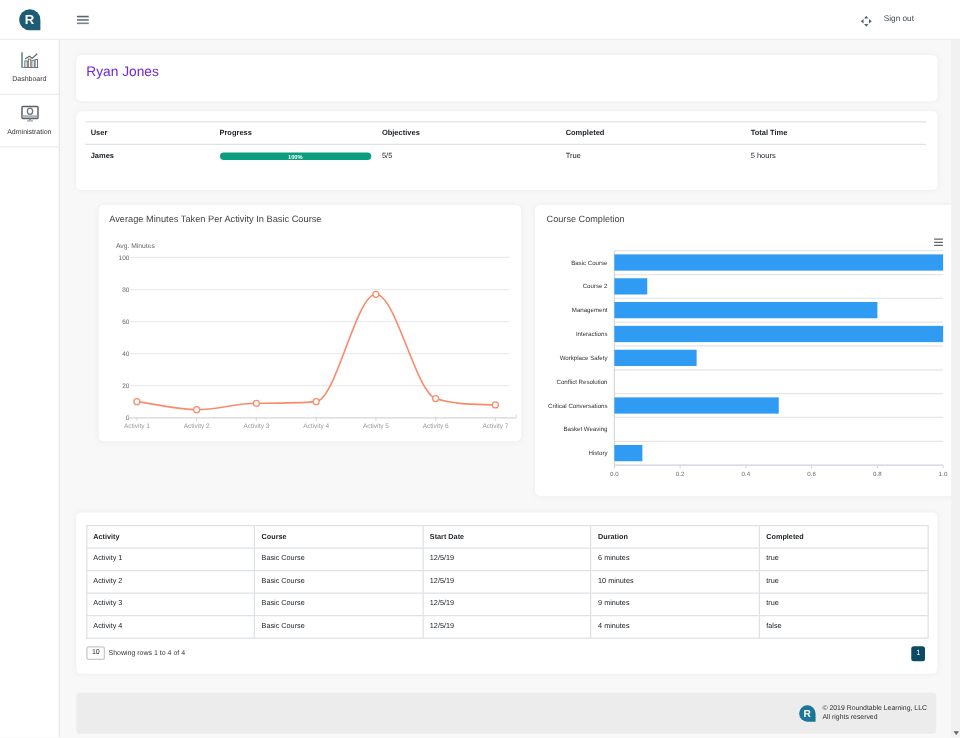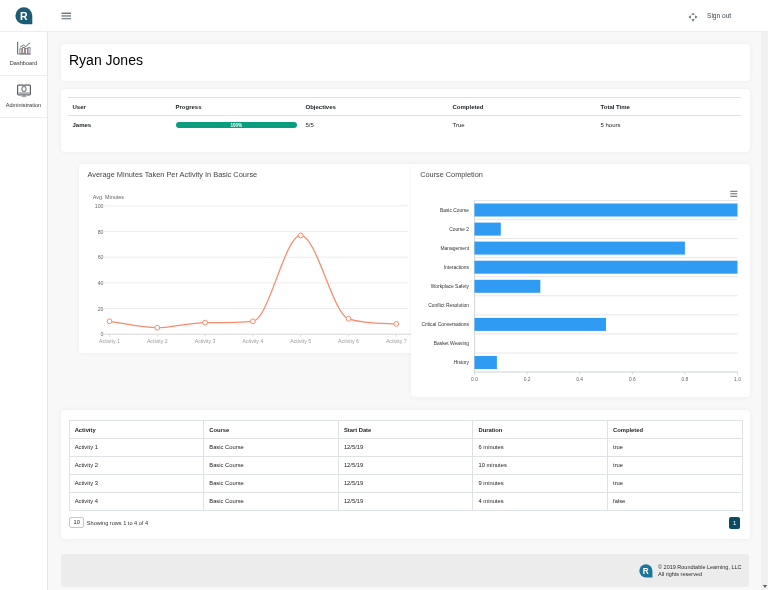--- a/index.html
+++ b/index.html
@@ -66,21 +66,21 @@
       <rect x="2.2" y="8.2" width="11.6" height="2" fill="#aab0b5"></rect>
       <ellipse cx="8" cy="5" rx="2.1" ry="2.5" fill="none" stroke="#72787d" stroke-width="1.1"></ellipse>
       <path d="M8 10.8 v1.4" stroke="#7a8085" stroke-width="1.4"></path>
       <path d="M5.6 12.6 h4.8" stroke="#9aa0a5" stroke-width="1"></path>
     </svg>
     <div class="sbtext" style="margin-top:0px;">Administration</div>
   </div>
 </div>
 
 <div class="card" style="left:61px; top:43.5px; width:689px; height:37px;">
-  <div style="position:absolute; left:8px; top:8px; font-size:14px; color:#000000;">Ryan Jones</div>
+  <div style="position:absolute; left:8px; top:8px; font-size:11px; color:#6d28d9;">Ryan Jones</div>
 </div>
 
 <div class="card" style="left:61px; top:88.5px; width:689px; height:63px;">
   <table style="position:absolute; left:7px; top:8.5px; width:673px;">
     <colgroup>
         <col style="width:103px">
         <col style="width:130px">
         <col style="width:147px">
         <col style="width:148px">
         <col style="width:145px">
@@ -152,21 +152,21 @@
         <text x="78.3" y="178.6">Activity 2</text>
         <text x="126.1" y="178.6">Activity 3</text>
         <text x="173.9" y="178.6">Activity 4</text>
         <text x="221.7" y="178.6">Activity 5</text>
         <text x="269.5" y="178.6">Activity 6</text>
         <text x="317.3" y="178.6">Activity 7</text>
   </g>
 </svg>
 </div>
 
-<div class="card" style="left:411px; top:163.5px; width:339px; height:233.5px;">
+<div class="card" style="left:428px; top:163.5px; width:339px; height:233.5px;">
 <svg width="339" height="233" viewBox="0 0 339 233">
   <text x="9.3" y="13.4" font-size="7.3" fill="#444">Course Completion</text>
   <g stroke="#666" stroke-width="1">
     <path d="M319.3 27.3 h7"></path>
         <path d="M319.3 29.8 h7"></path>
         <path d="M319.3 32.3 h7"></path>
   </g>
   <g stroke="#e6e6e6" stroke-width="1">
     <path d="M63.5 36.5 H326.5"></path>
         <path d="M63.5 55.6 H326.5"></path>

